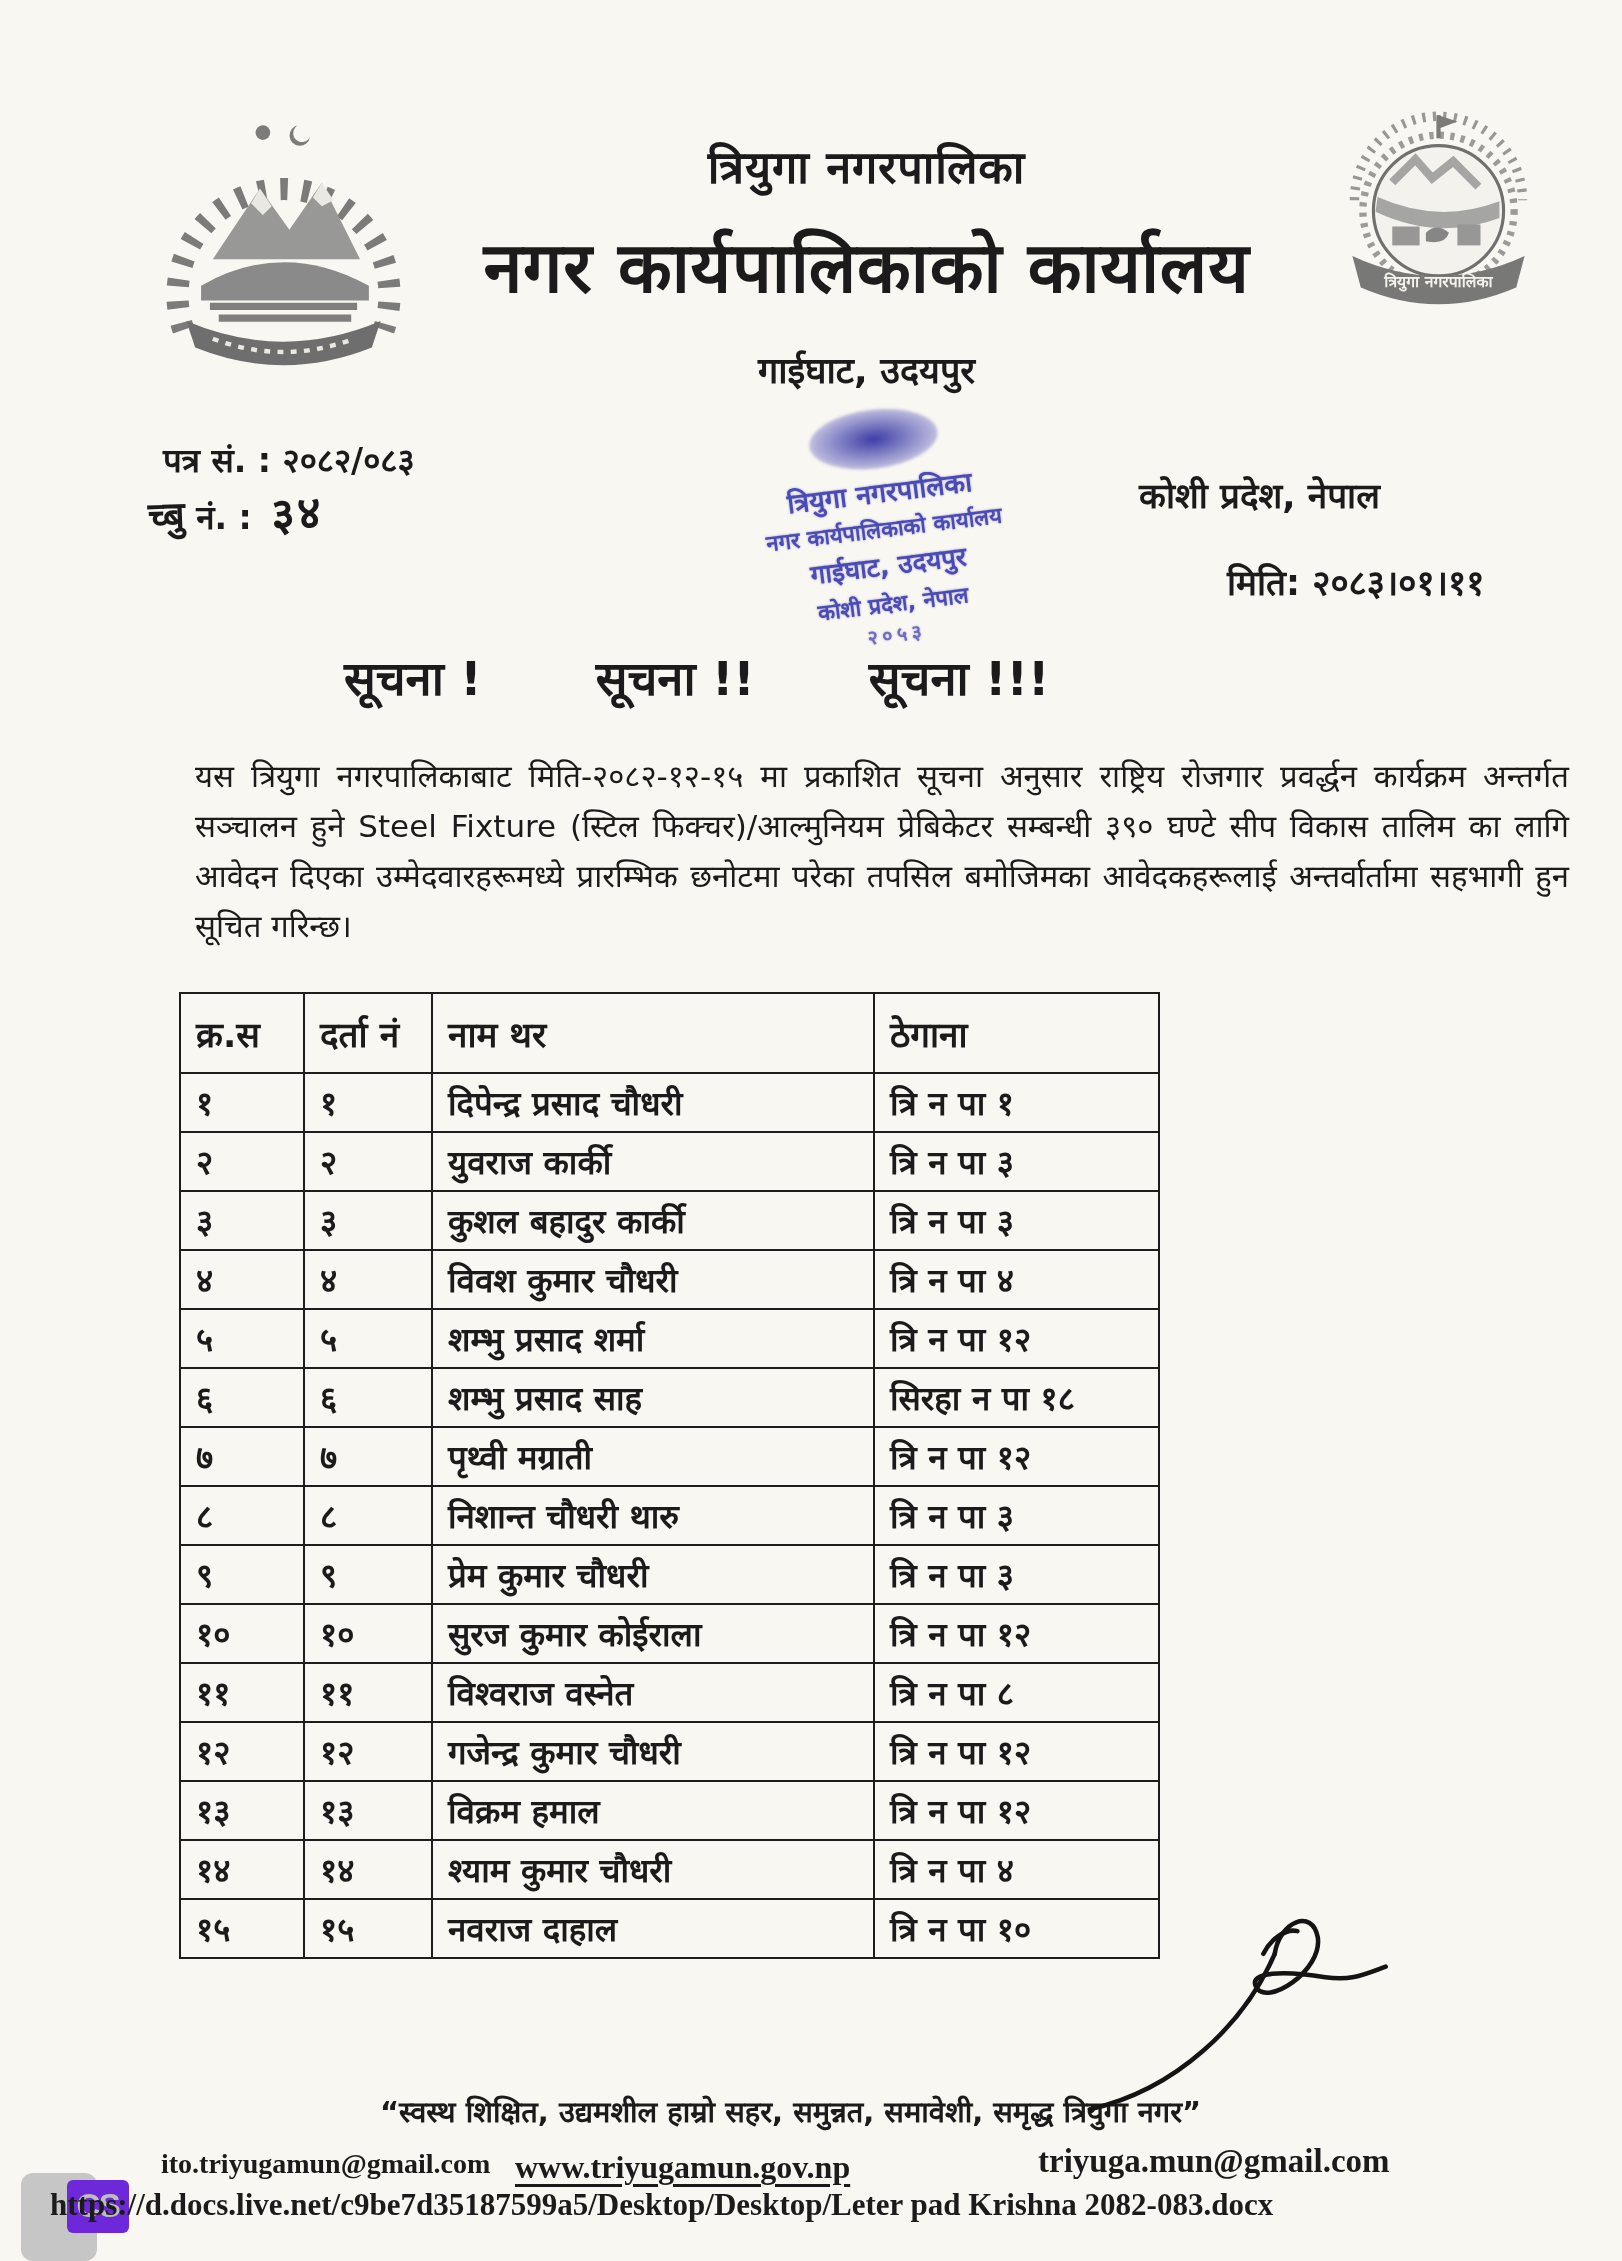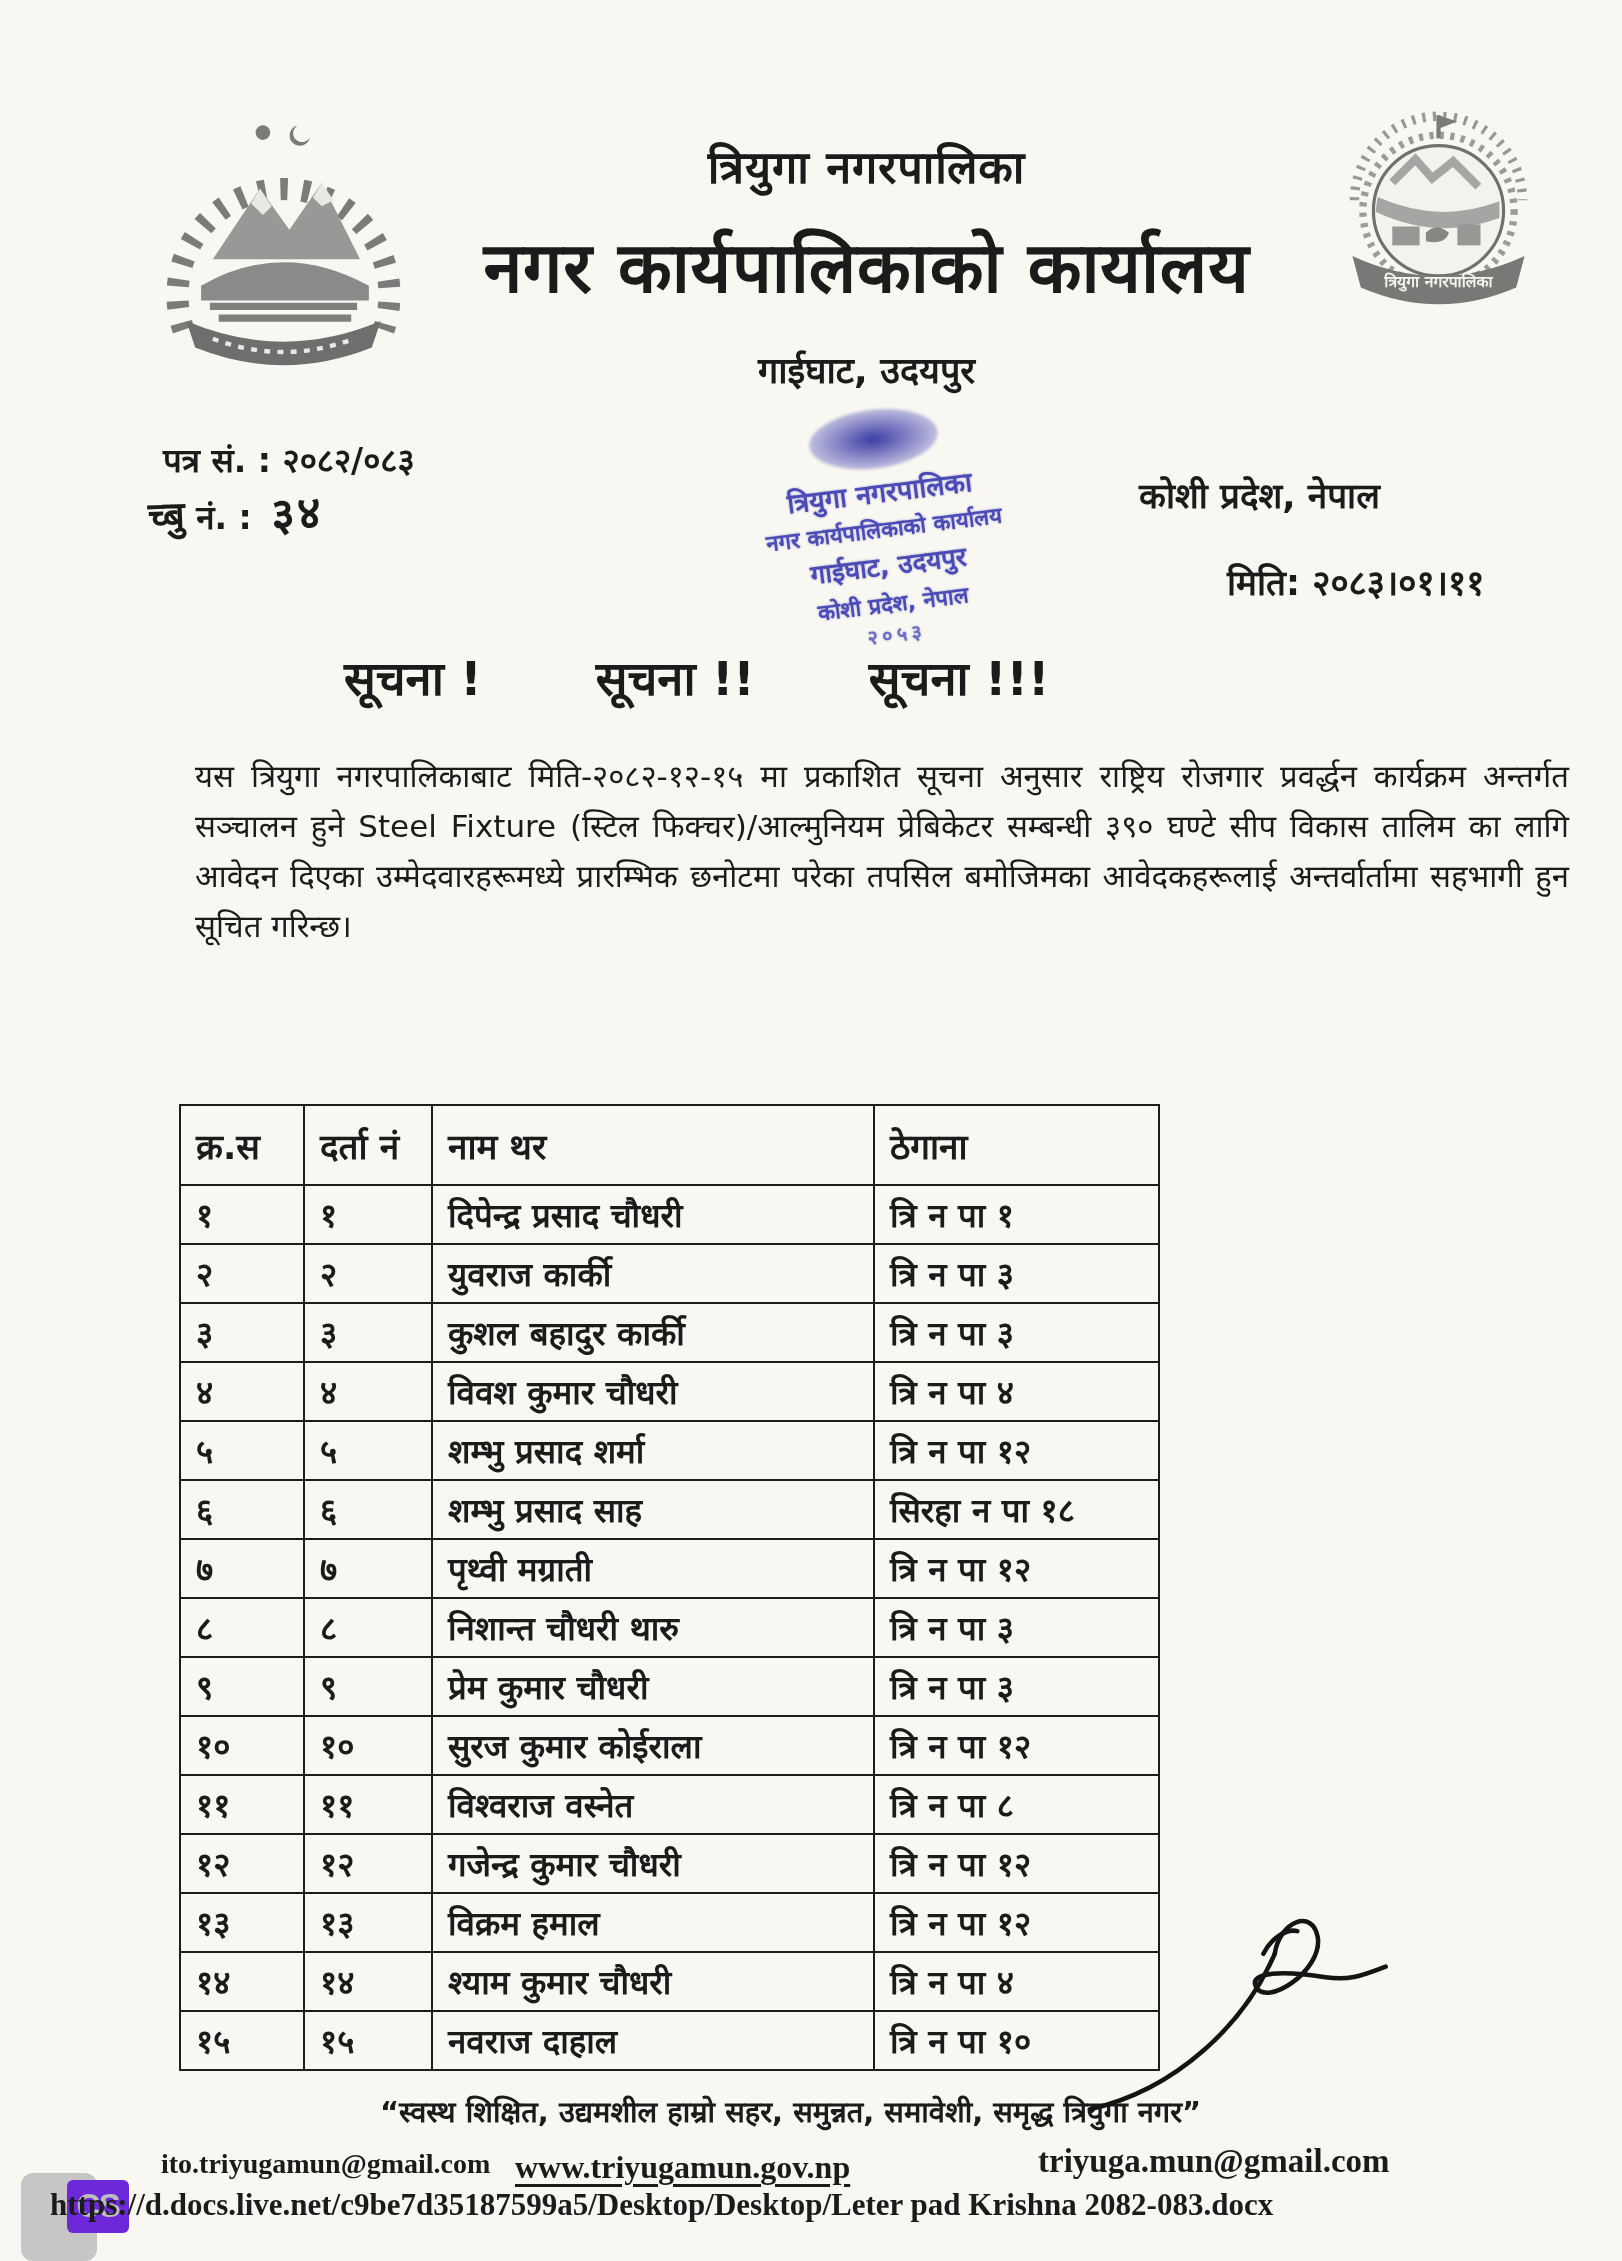--- a/index.html
+++ b/index.html
@@ -40,21 +40,21 @@
   .stamp-l2{font-size:22px;font-weight:700;margin-top:3px;}
   .stamp-l3{font-size:26px;font-weight:700;margin-top:4.5px;}
   .stamp-l4{font-size:22px;font-weight:700;margin-top:4.5px;}
   .stamp-l5{font-size:19.7px;font-weight:700;margin-top:3px;letter-spacing:4.5px;opacity:.8;}
   
   .notice-row{position:absolute;left:344px;top:645px;display:flex;gap:114px;font-size:47px;font-weight:700;z-index:2;}
   
   .body-par{position:absolute;left:155px;top:751px;width:1374px;
     font-size:31px;line-height:50px;text-align:justify;font-weight:500;z-index:2;margin-left:40px;}
   
-  .tbl-wrap{position:absolute;left:157px;top:1104px;z-index:2;padding-left:22px;}
+  .tbl-wrap{position:absolute;left:157px;top:992px;z-index:2;padding-left:22px;}
   table.applicants{border-collapse:collapse;table-layout:fixed;width:979px;background:transparent;}
   table.applicants th,table.applicants td{border:2.3px solid #1d1d1d;vertical-align:middle;overflow:hidden;}
   table.applicants th{height:76px;font-size:35px;font-weight:700;text-align:left;padding-left:15px;}
   table.applicants td{height:55px;font-size:33px;font-weight:600;padding-left:15px;}
   col.c1{width:124px;}col.c2{width:128px;}col.c3{width:442px;}col.c4{width:285px;}
   
   .signature{position:absolute;left:1082px;top:1907px;width:325px;height:219px;z-index:3;}
   
   .slogan{position:absolute;left:204px;top:2091px;width:1173px;text-align:center;
     font-size:29px;font-weight:700;z-index:2;}

